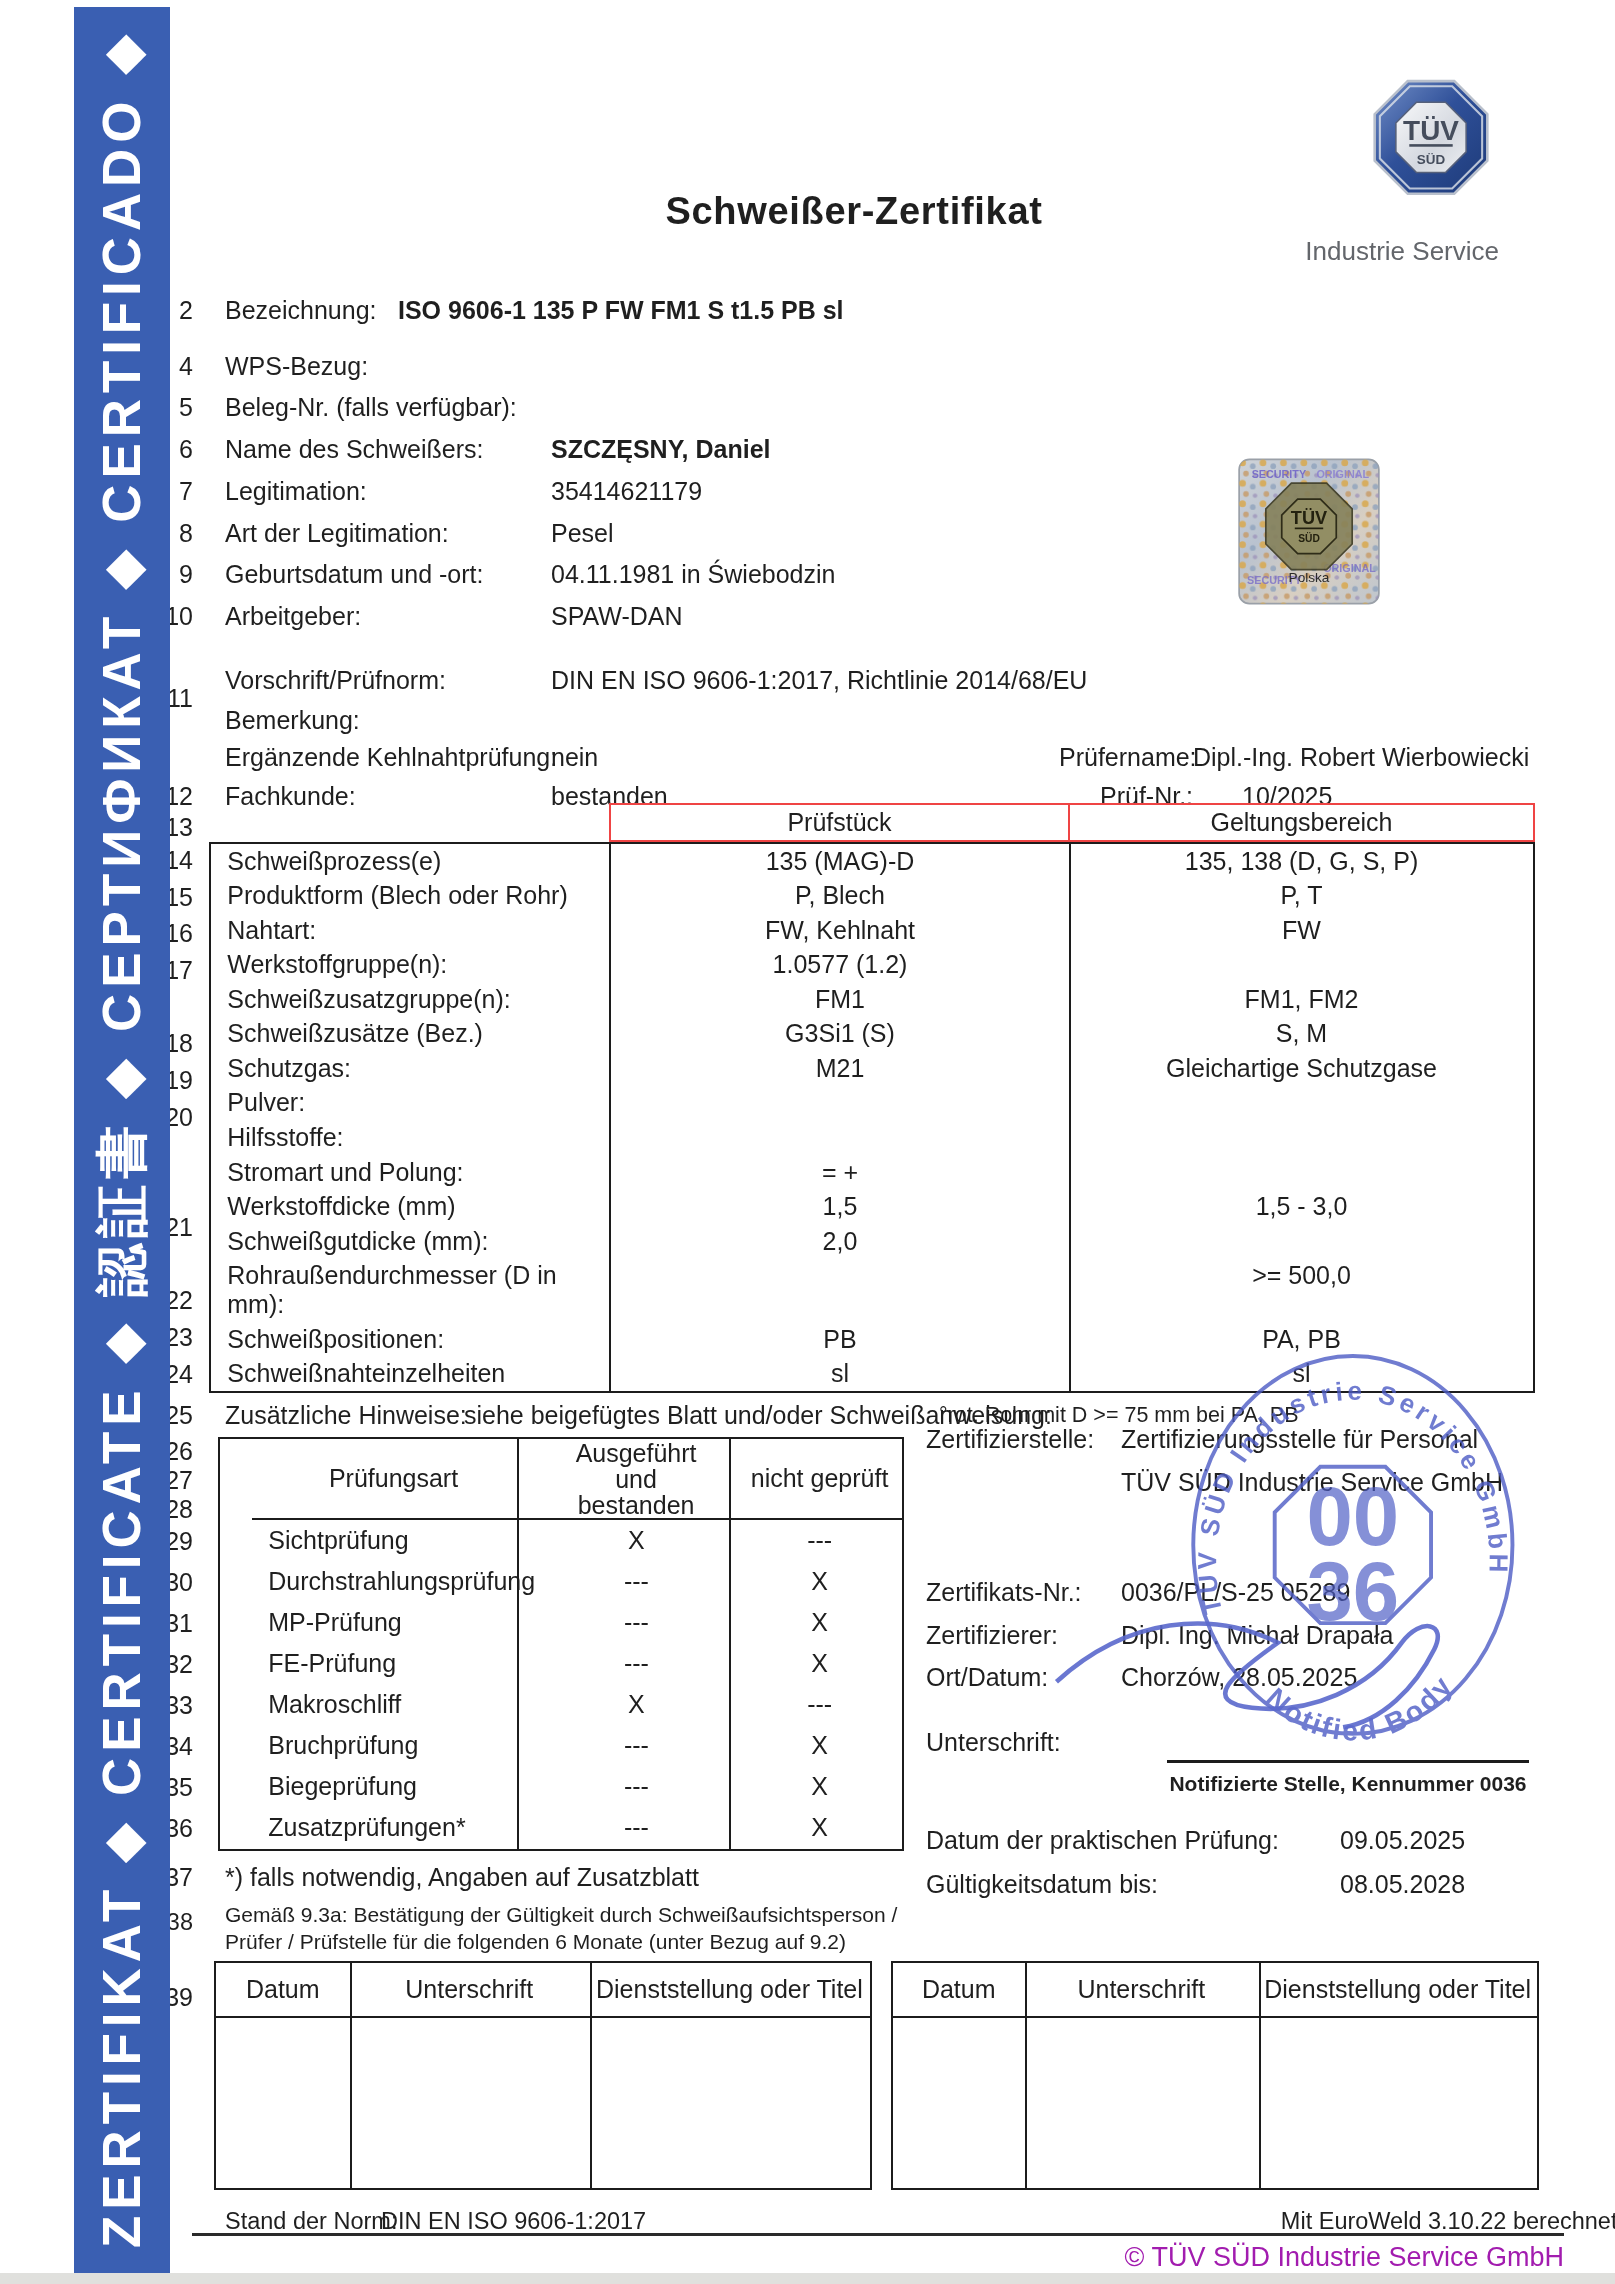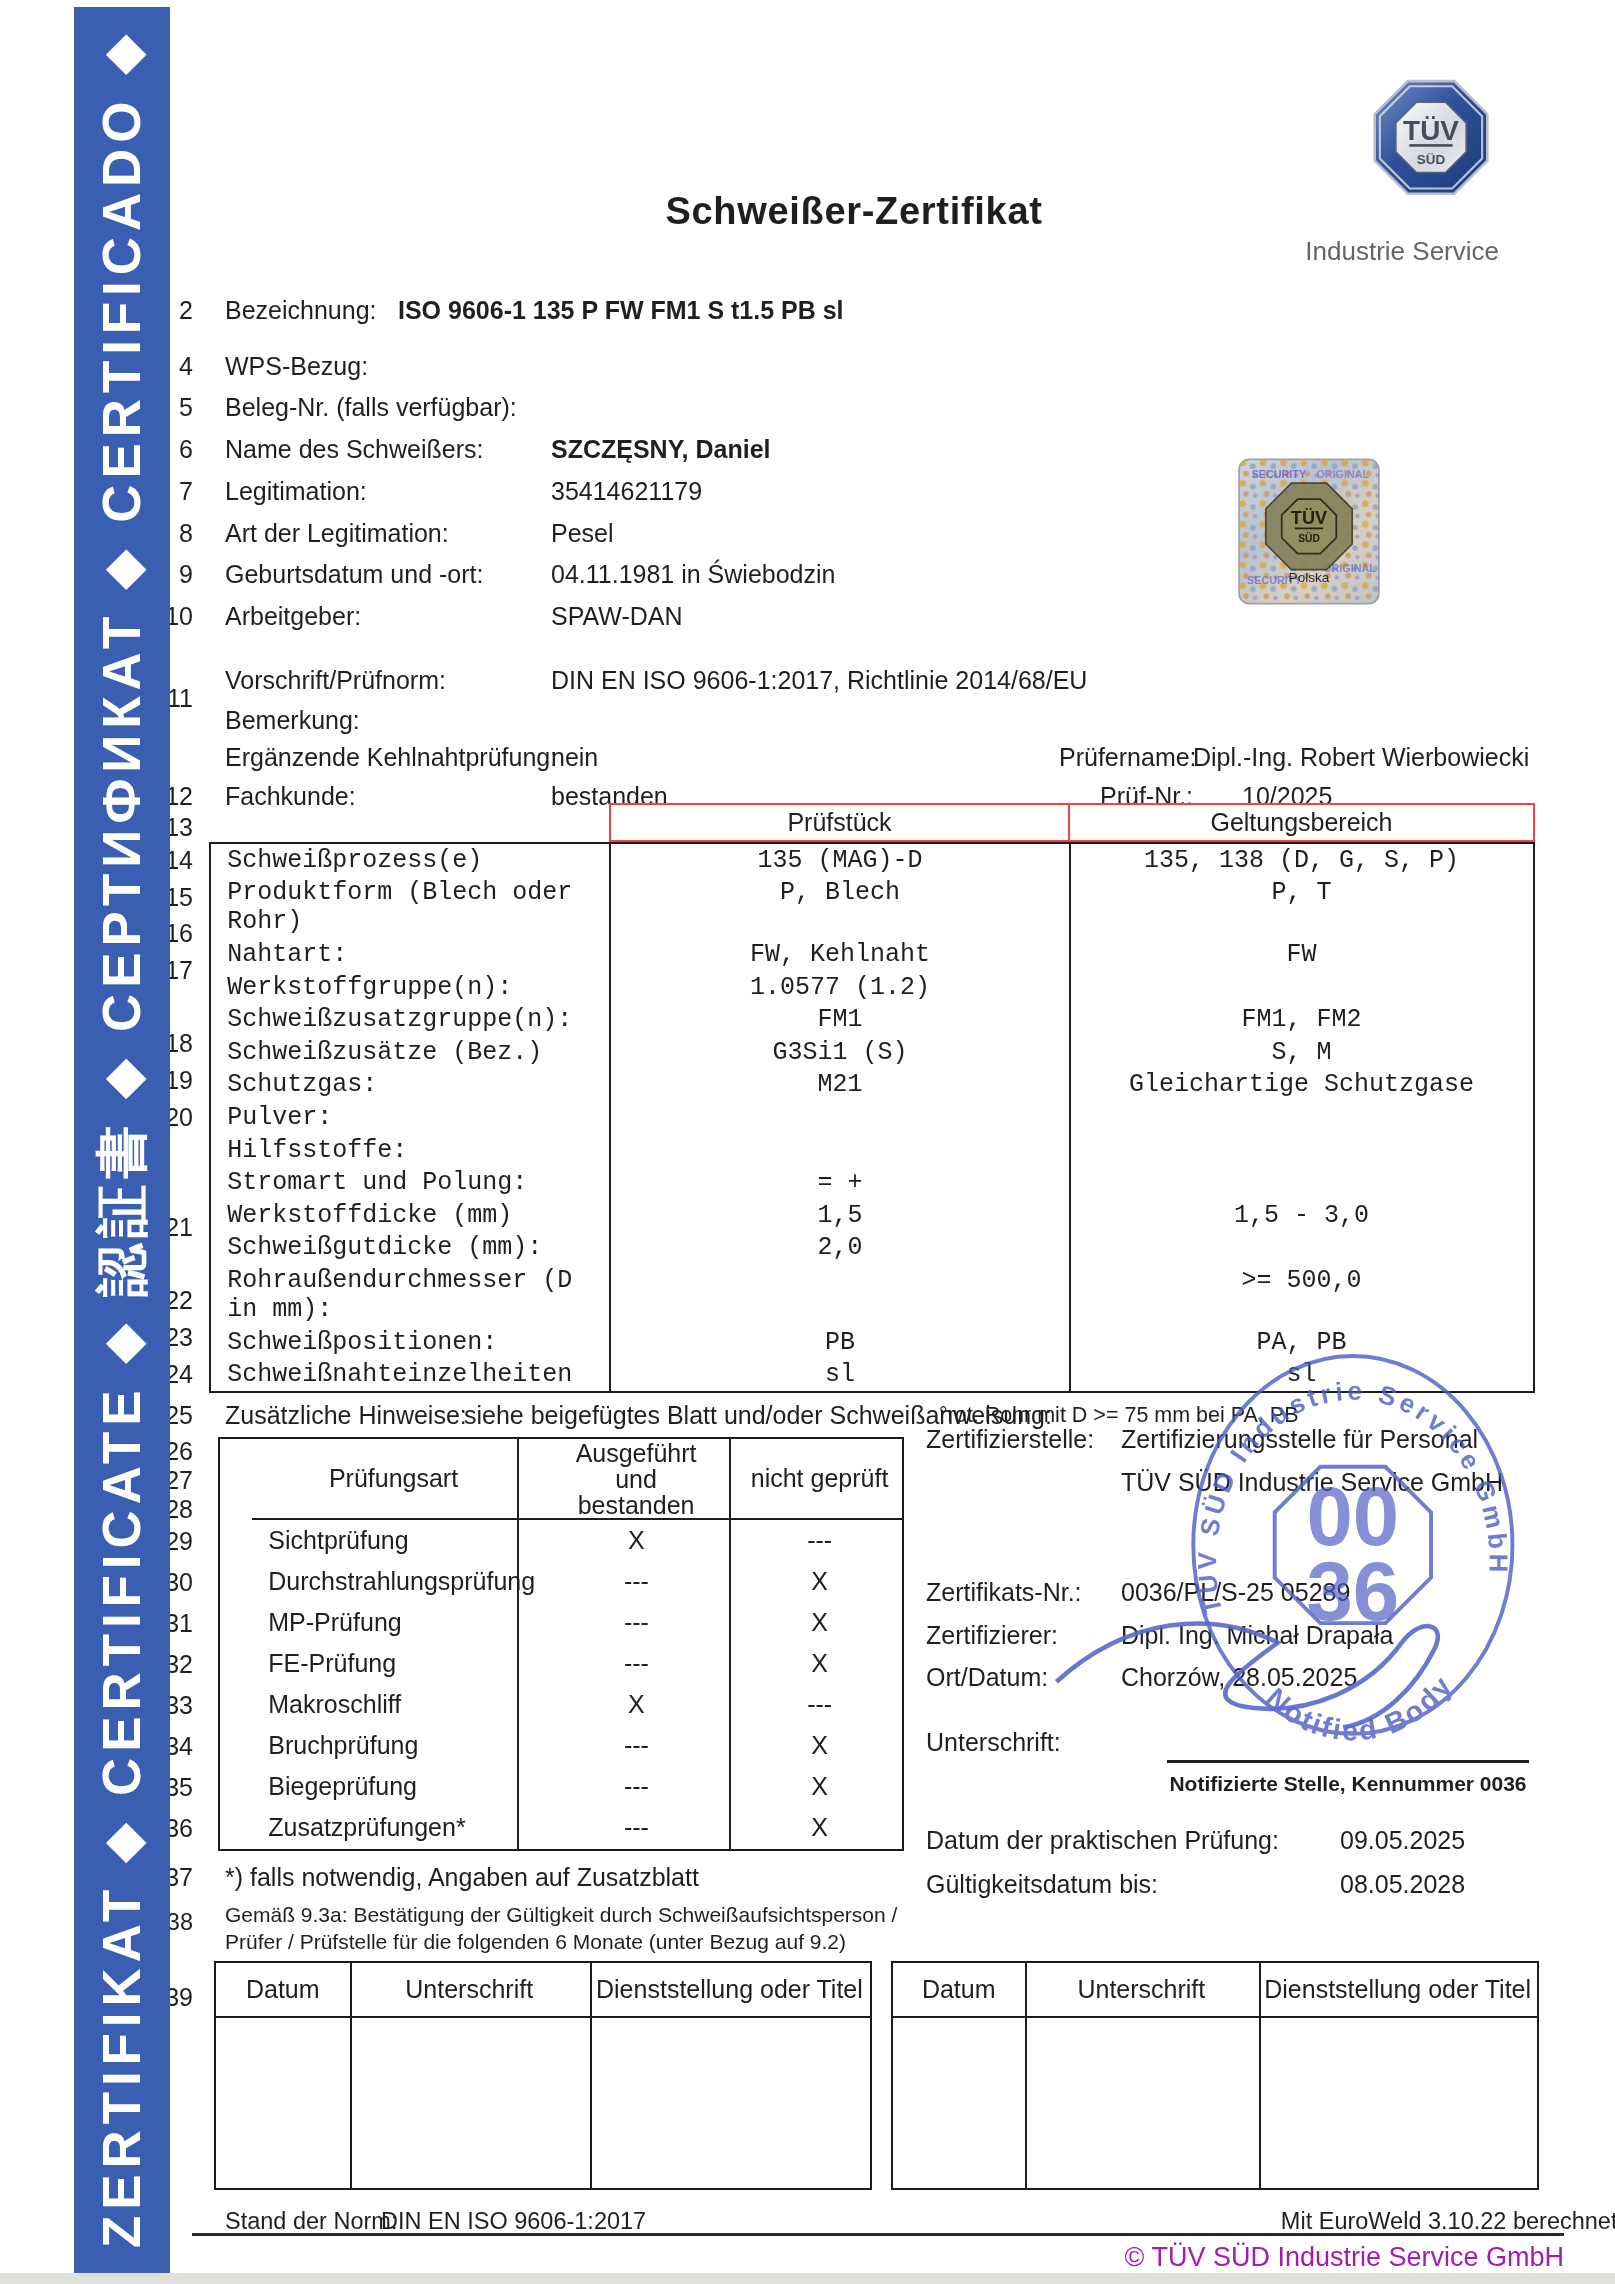--- a/index.html
+++ b/index.html
@@ -22,21 +22,21 @@
     letter-spacing:5.9px;white-space:nowrap;
   }
 
   .title{position:absolute;left:528px;top:190px;width:652px;text-align:center;font-size:38px;font-weight:bold;letter-spacing:0.7px;}
 
   .logo-wrap{position:absolute;left:1369px;top:62px;width:124px;height:156px;}
   .logo-sub{position:absolute;left:1297px;top:236px;width:202px;text-align:right;font-size:26px;color:#63666b;}
 
   
   .spec-th{position:absolute;top:803px;height:39px;border:2px solid #ef4444;display:flex;align-items:center;justify-content:center;font-size:25px;background:#fff;box-sizing:border-box;}
-  .spec-body{position:absolute;left:209px;top:842px;width:1326px;height:551px;border:2px solid #1c1c1c;box-sizing:border-box;display:flex;flex-direction:column;justify-content:space-around;z-index:2;font-family:Liberation Mono, monospace;}
+  .spec-body{position:absolute;left:209px;top:842px;width:1326px;height:551px;border:2px solid #1c1c1c;box-sizing:border-box;display:flex;flex-direction:column;justify-content:space-around;z-index:2;}
   .spec-vline{position:absolute;top:0;bottom:0;width:2px;background:#1c1c1c;}
   .spec-row{display:flex;font-size:25px;line-height:29px;}
   .sc1{width:399px;padding-left:16.3px;box-sizing:border-box;text-align:left;}
   .sc2{width:460px;text-align:center;}
   .sc3{width:463px;text-align:center;}
   .spec-nums{position:absolute;left:153px;top:842px;width:40px;height:551px;display:flex;flex-direction:column;justify-content:space-around;}
   .spec-nums div{text-align:right;font-size:25px;height:29px;}
 
   
   .tests{position:absolute;left:218px;top:1437px;width:686px;height:414px;border:2px solid #1c1c1c;box-sizing:border-box;z-index:2;padding-left:32px;}

